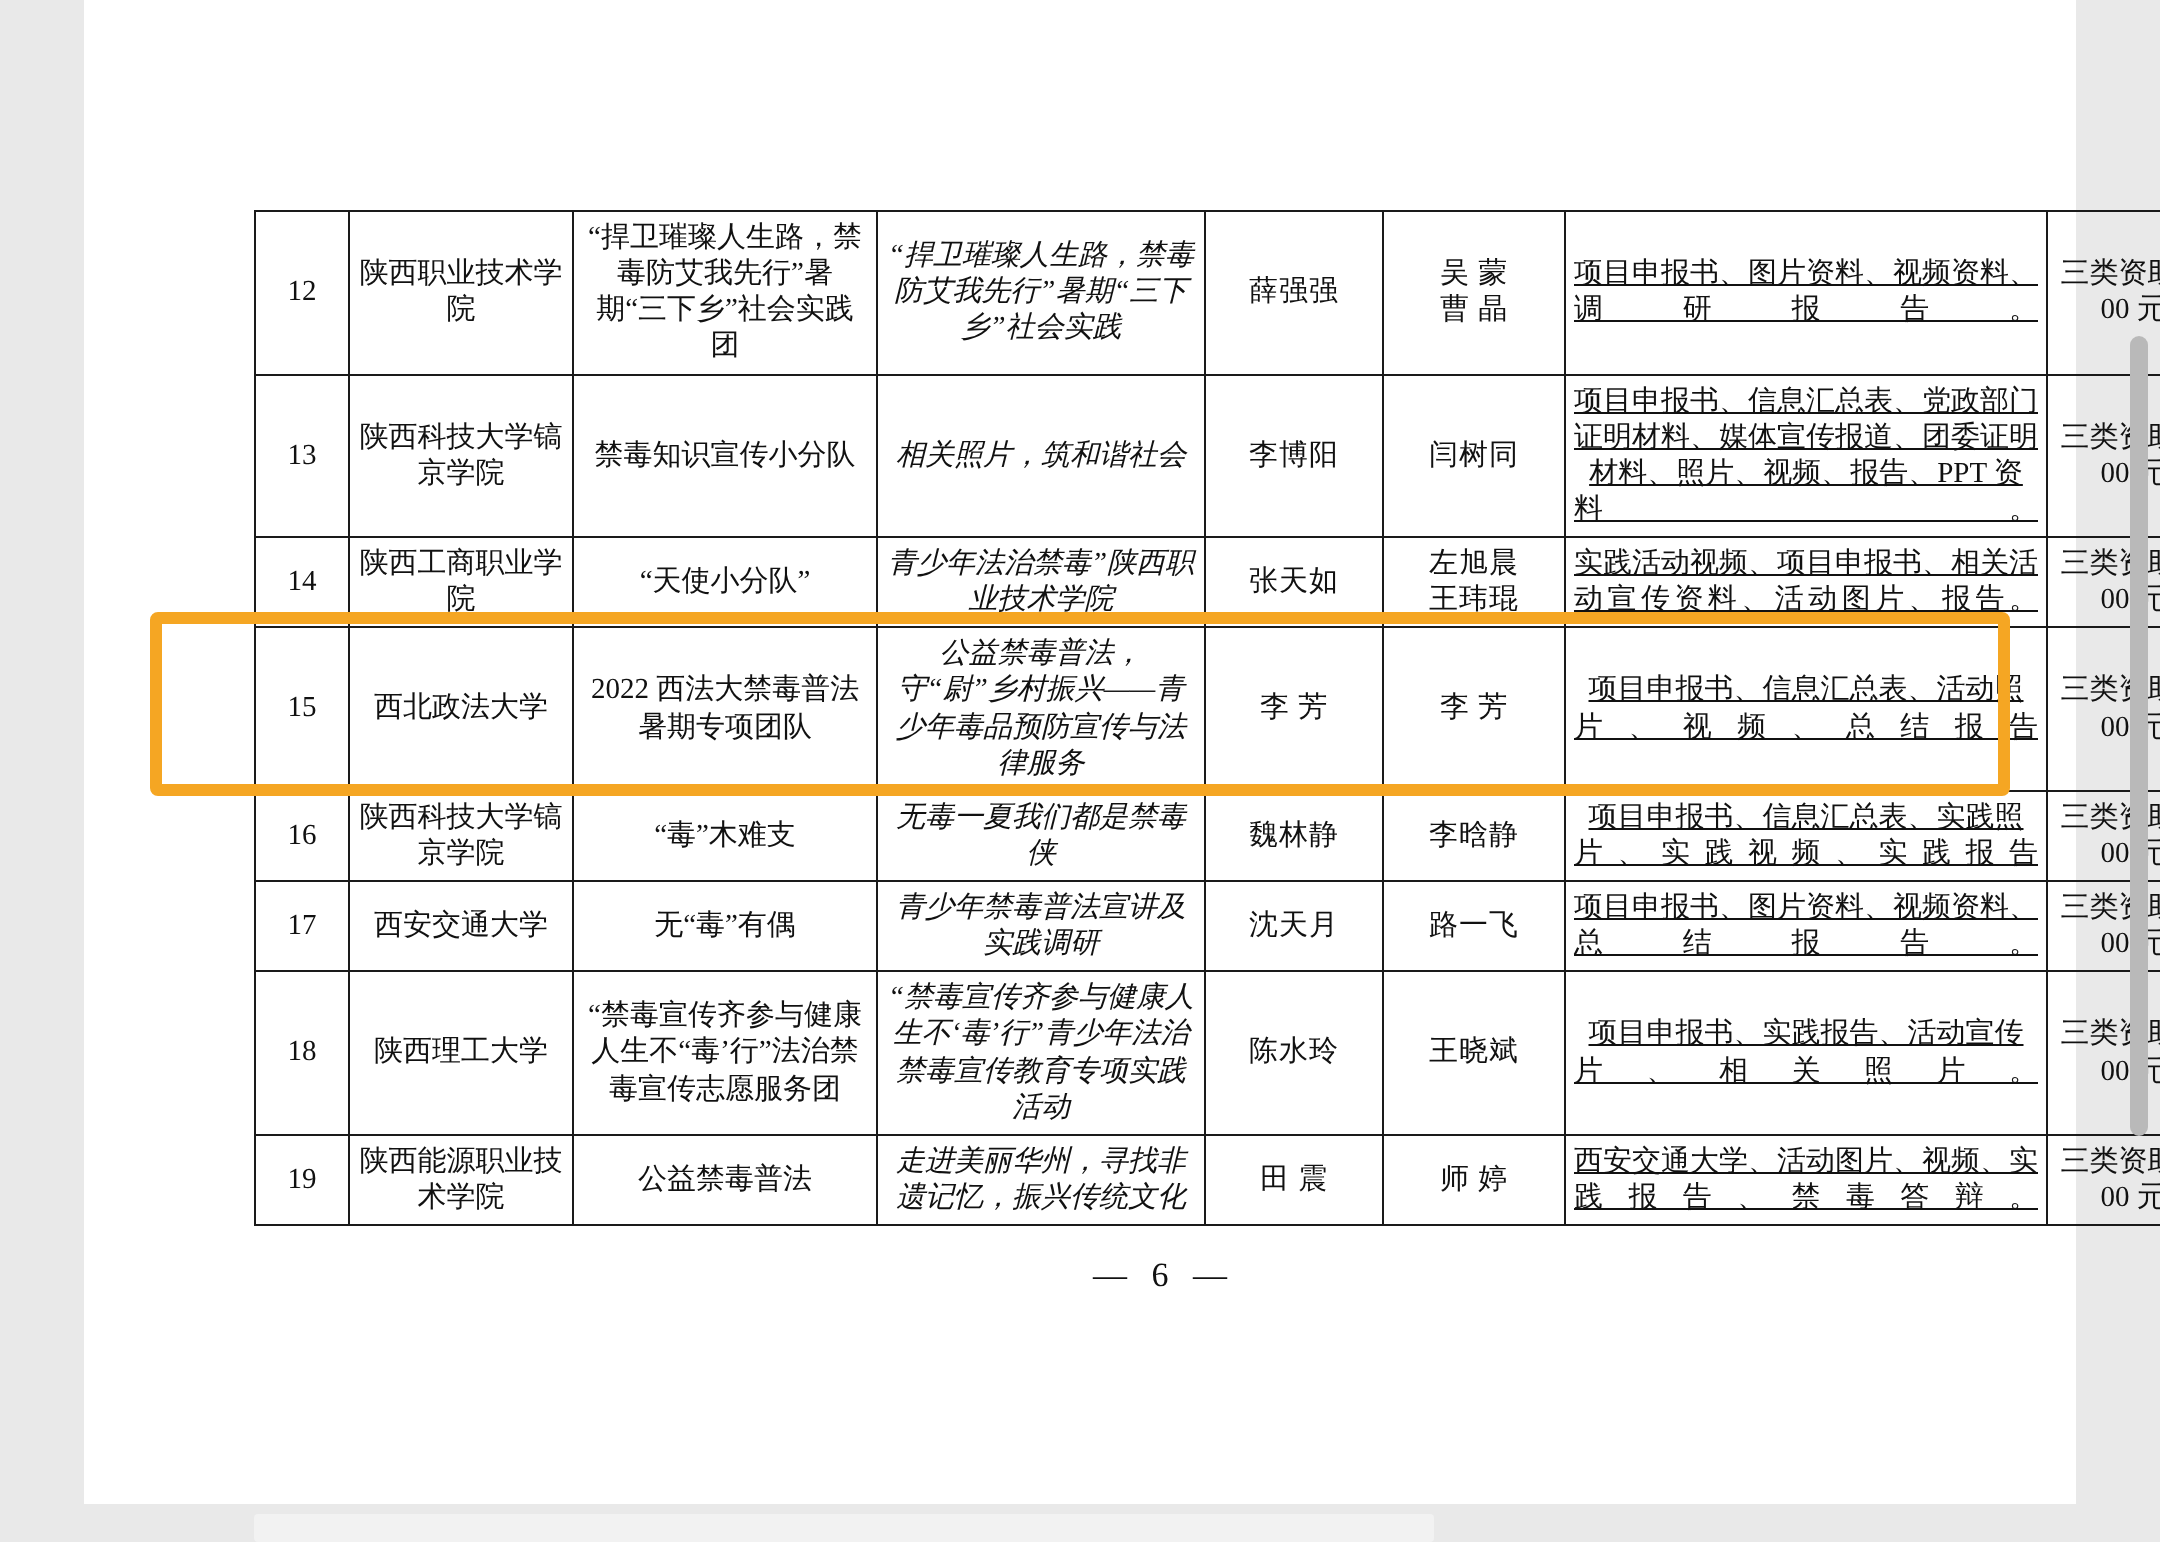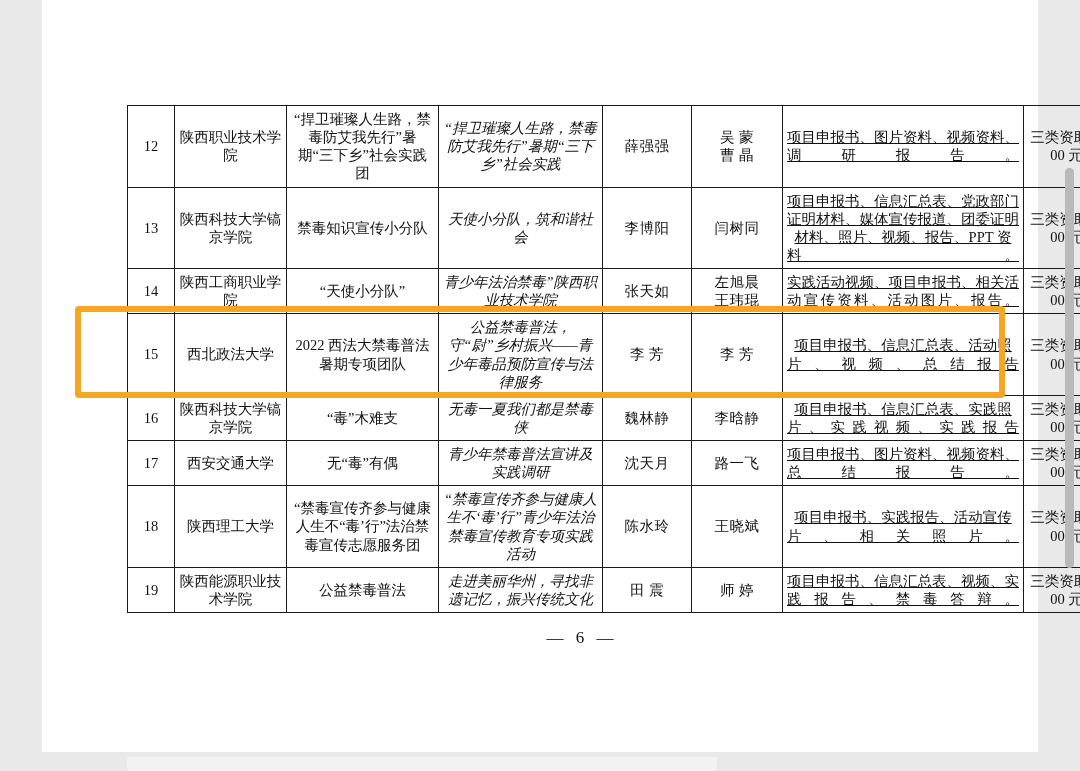--- a/index.html
+++ b/index.html
@@ -128,21 +128,21 @@
             <td class="c-advisor" style="white-space:pre-line;">吴 蒙
 曹 晶</td>
             <td class="c-materials">项目申报书、图片资料、视频资料、调研报告。</td>
             <td class="c-funding" style="white-space:pre-line;">三类资助1000 元</td>
           </tr>
 
           <tr>
             <td class="c-idx">13</td>
             <td class="c-school">陕西科技大学镐京学院</td>
             <td class="c-team">禁毒知识宣传小分队</td>
-            <td class="c-project">天使小分队，筑和谐社会</td>
+            <td class="c-project">相关照片，筑和谐社会</td>
             <td class="c-leader">李博阳</td>
             <td class="c-advisor" style="white-space:pre-line;">闫树同</td>
             <td class="c-materials">项目申报书、信息汇总表、党政部门证明材料、媒体宣传报道、团委证明材料、照片、视频、报告、PPT 资料。</td>
             <td class="c-funding" style="white-space:pre-line;">三类资助1000 元</td>
           </tr>
 
           <tr>
             <td class="c-idx">14</td>
             <td class="c-school">陕西工商职业学院</td>
             <td class="c-team">“天使小分队”</td>
@@ -198,21 +198,21 @@
             <td class="c-funding" style="white-space:pre-line;">三类资助1000 元</td>
           </tr>
 
           <tr>
             <td class="c-idx">19</td>
             <td class="c-school">陕西能源职业技术学院</td>
             <td class="c-team">公益禁毒普法</td>
             <td class="c-project">走进美丽华州，寻找非遗记忆，振兴传统文化</td>
             <td class="c-leader">田 震</td>
             <td class="c-advisor" style="white-space:pre-line;">师 婷</td>
-            <td class="c-materials">项目申报书、信息汇总表、视频、实践报告、禁毒答辩。</td>
+            <td class="c-materials">西安交通大学、活动图片、视频、实践报告、禁毒答辩。</td>
             <td class="c-funding" style="white-space:pre-line;">三类资助1000 元</td>
           </tr>
 
         </tbody>
       </table>
     </div>
 
     <div id="page-number">— 6 —</div>
 
     <div id="bottom-bar"></div>

